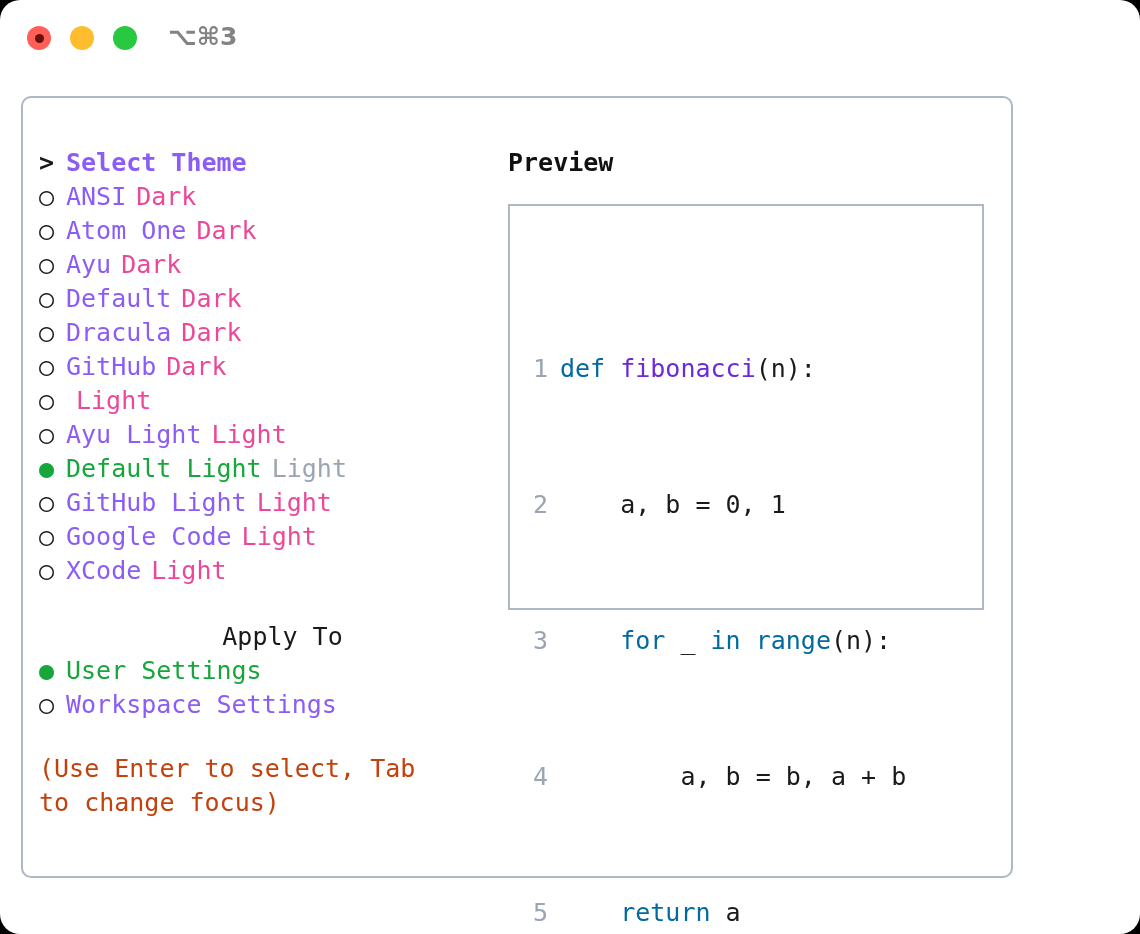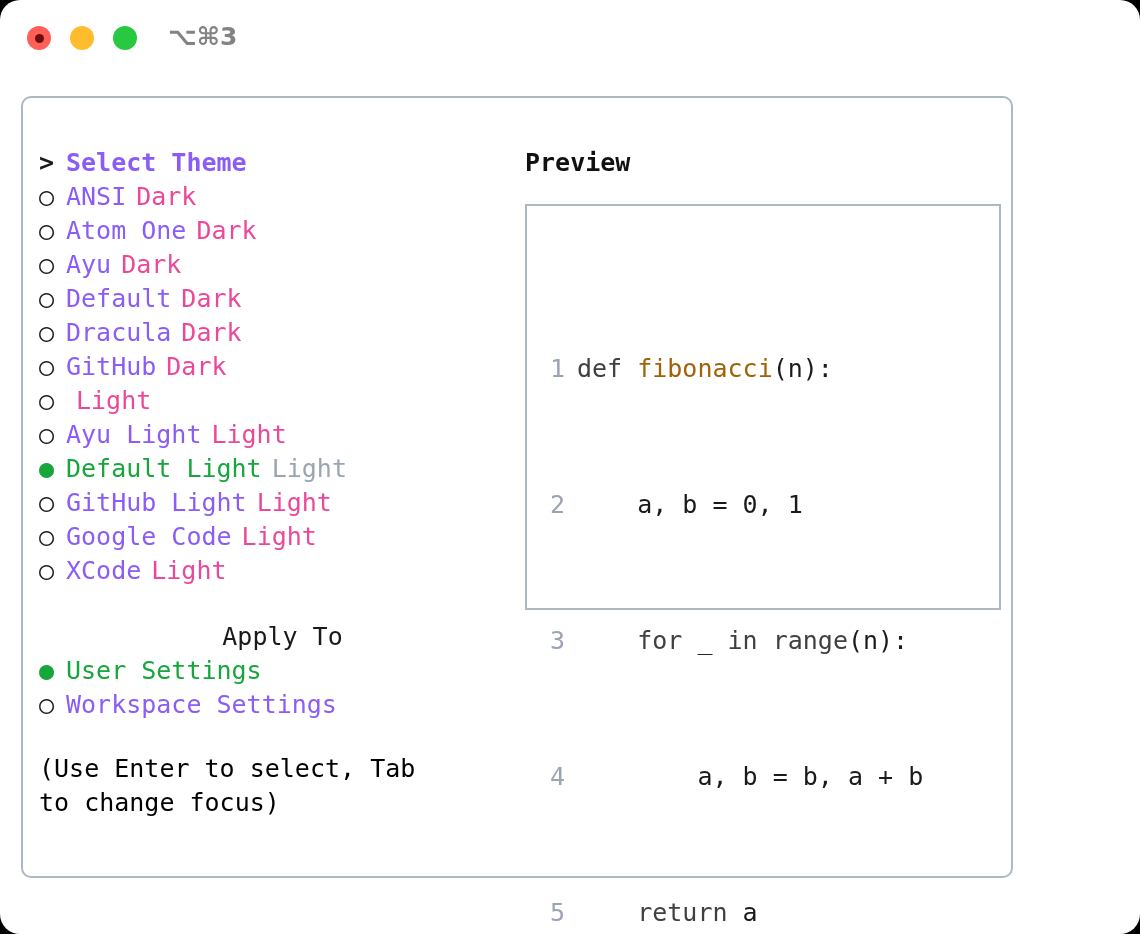--- a/index.html
+++ b/index.html
@@ -128,28 +128,28 @@
     font-size: 25px;
     color: #1a1a1a;
     padding-left: 27px;
     white-space: pre;
     text-align: center;
   }
   .hint {
     margin-top: 30px;
     font-size: 25px;
     line-height: 34px;
-    color: #000000;
+    color: #c2410c;
     width: 420px;
     white-space: pre-wrap;
   }
   
   .right-col {
     position: absolute;
-    left: 502px;
+    left: 485px;
     top: 48px;
     width: 500px;
   }
   .preview-title {
     font-size: 25px;
     font-weight: bold;
     color: #111111;
     line-height: 34px;
     height: 34px;
     white-space: pre;
@@ -173,22 +173,22 @@
   }
   .code-line { display: flex; height: 34px; align-items: baseline; white-space: pre; }
   .lineno {
     display: inline-block;
     width: 24px;
     flex: 0 0 24px;
     text-align: right;
     color: #9aa4b2;
     margin-right: 12px;
   }
-  .tok-kw   { color: #404040; }
-  .tok-fn   { color: #a16207; }
+  .tok-kw   { color: #0369a1; }
+  .tok-fn   { color: #6d28d9; }
   .tok-plain{ color: #1a1a1a; }
 </style>
 </head>
 <body>
 
 <div class="window">
 
   <div class="titlebar">
     <div class="lights">
       <span class="light red"></span>

